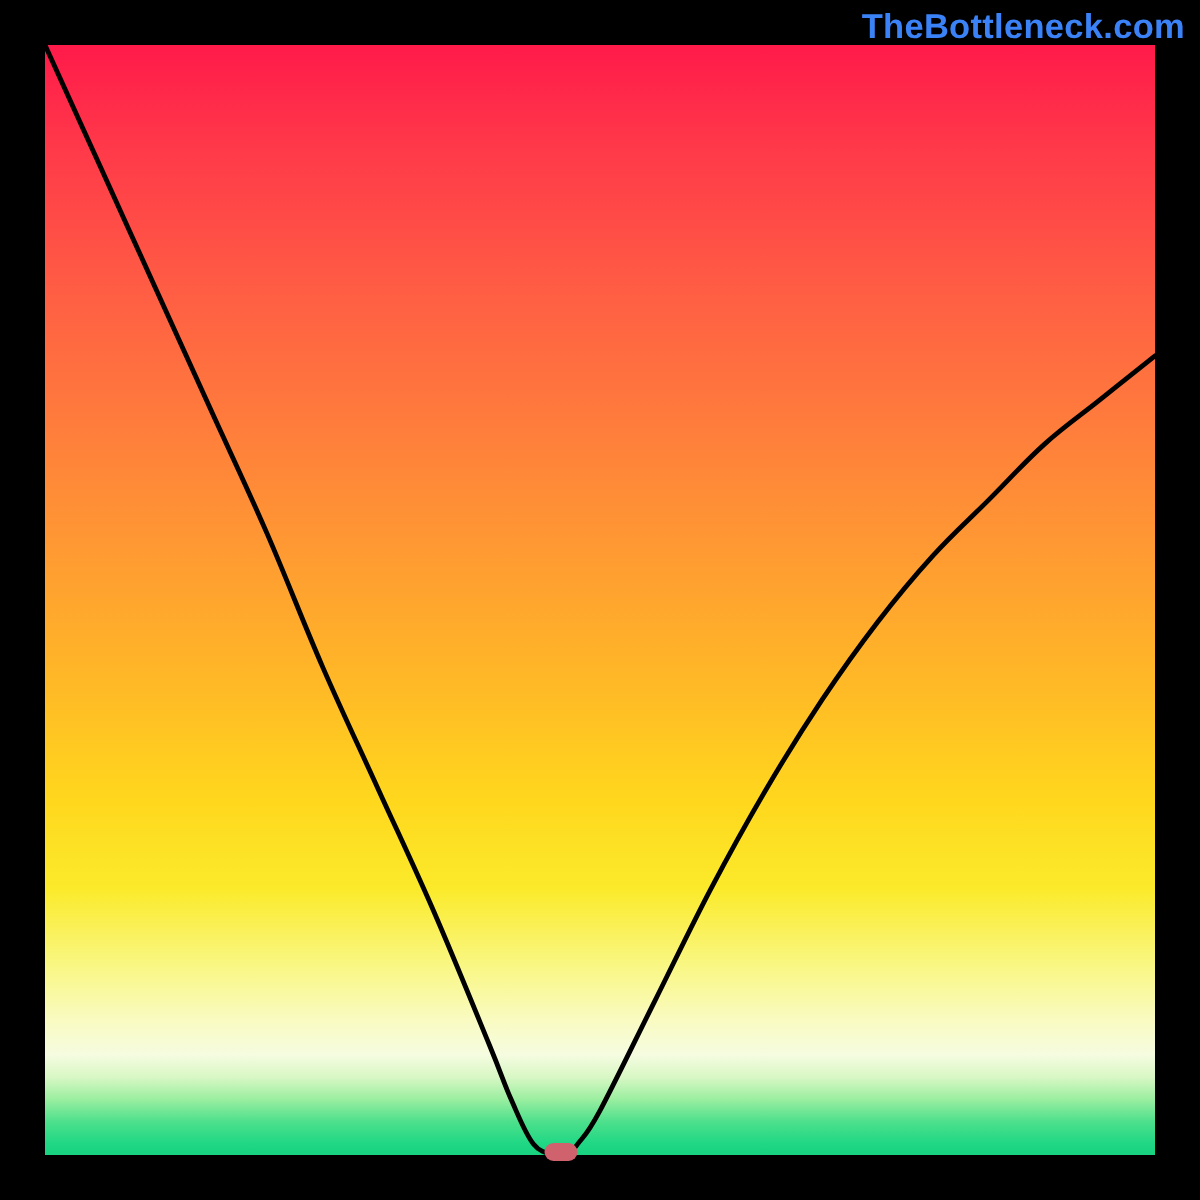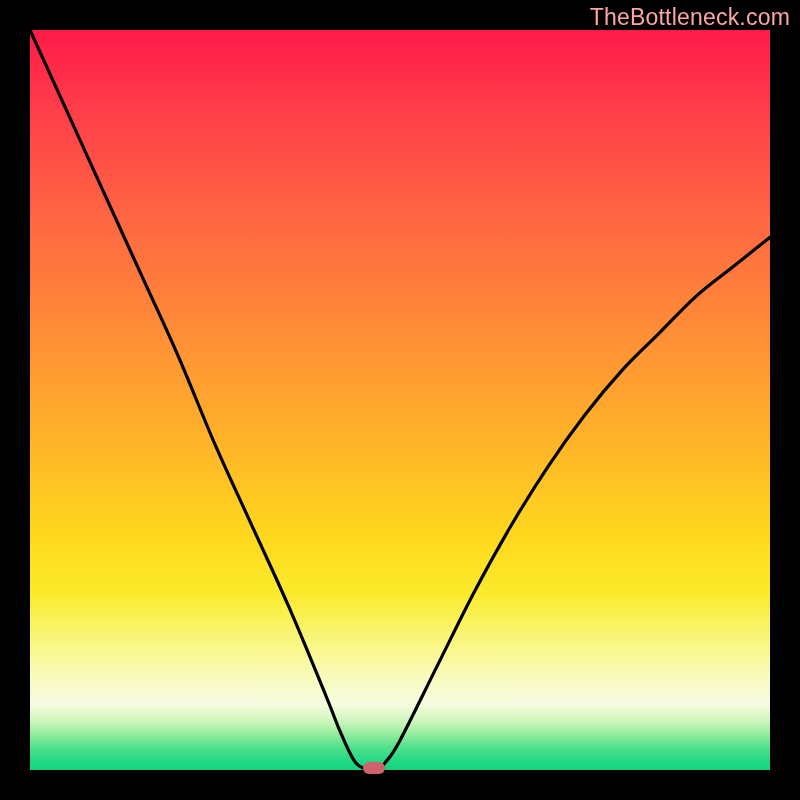--- a/index.html
+++ b/index.html
@@ -52,23 +52,23 @@
     width: 22px;
     height: 12px;
     background: #cf626d;
     border-radius: 6px;
   }
 
   .watermark {
     position: absolute;
     top: 4px;
     right: 10px;
-    color: #fca5a5;
+    color: #3b82f6;
     font-size: 23px;
-    font-weight: 400;
+    font-weight: 700;
     letter-spacing: 0.2px;
   }
 </style>
 </head>
 <body>
 
 <div class="frame">
 
   <div class="plot-area">
 

